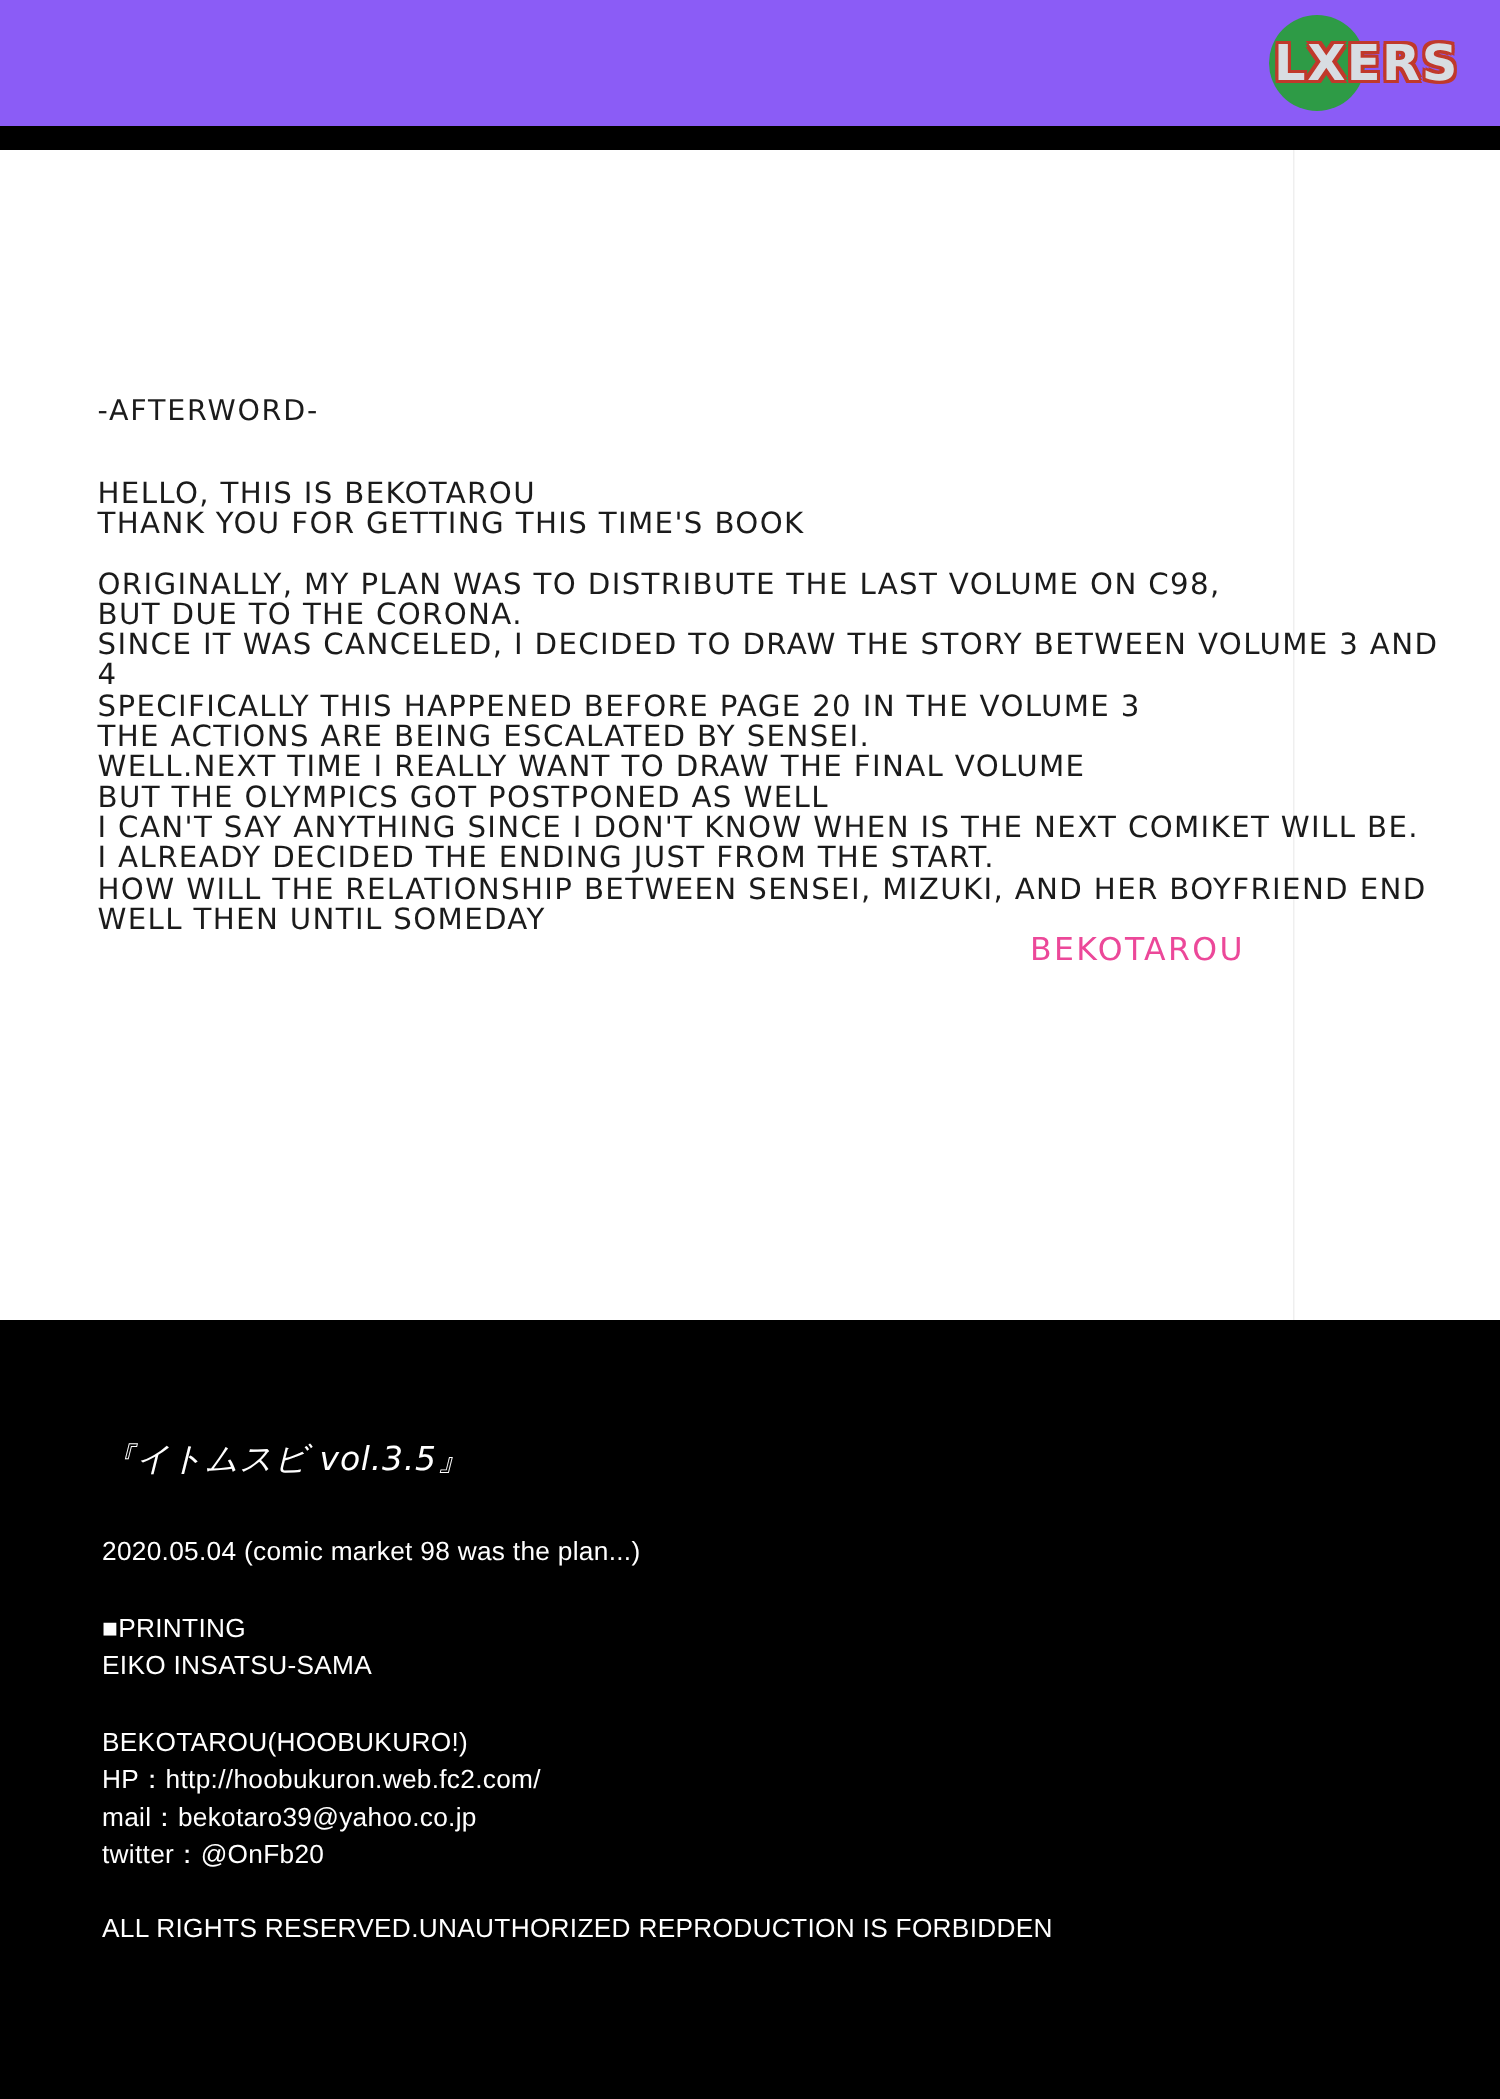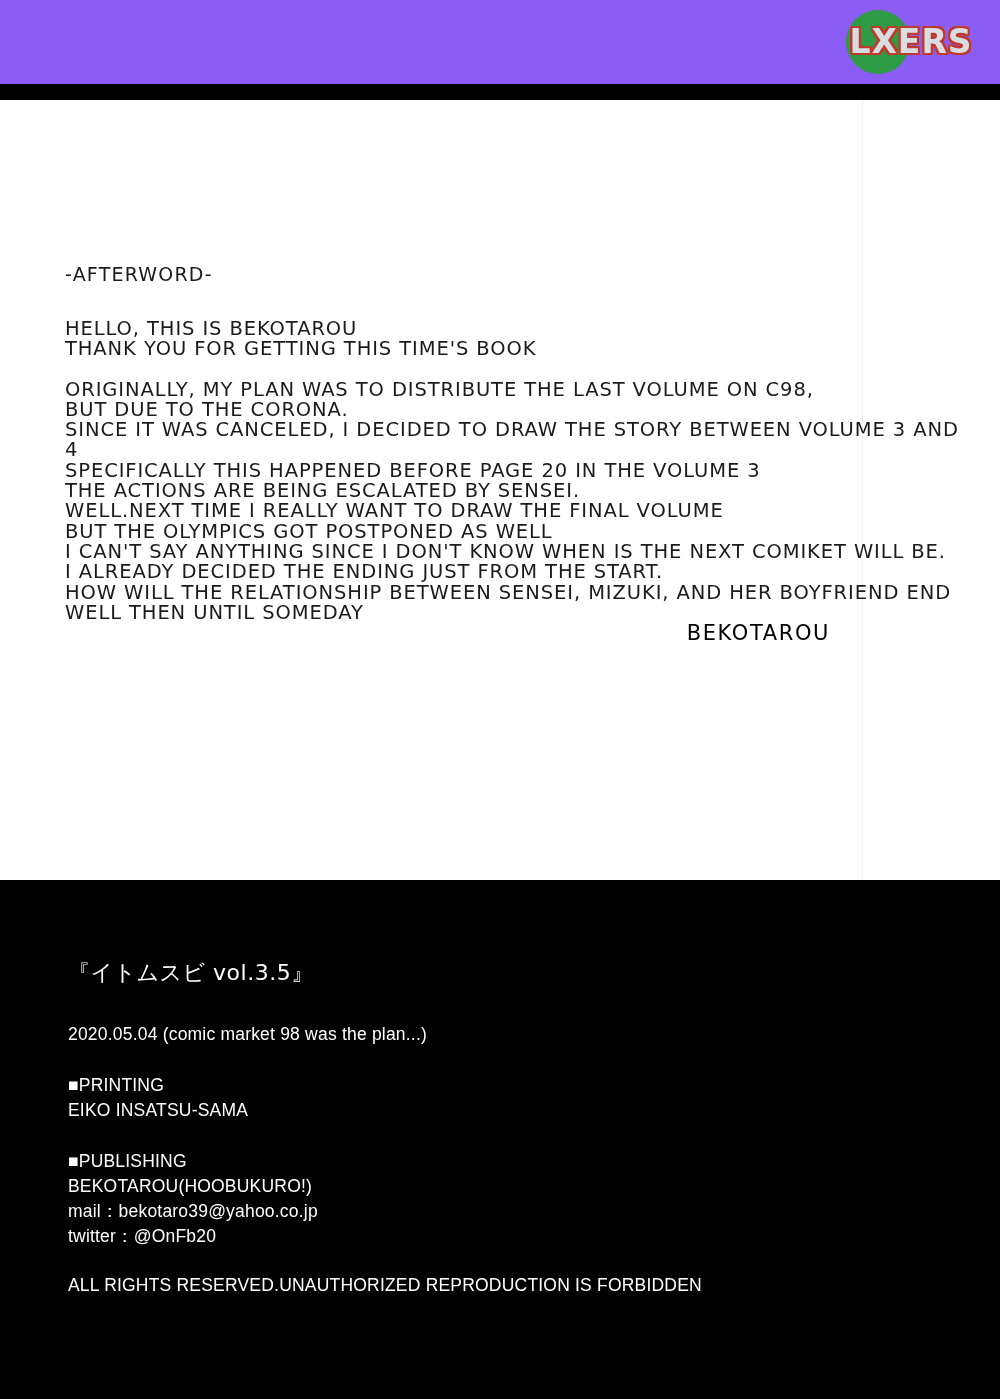--- a/index.html
+++ b/index.html
@@ -103,21 +103,21 @@
   }
   .signature {
     position: absolute;
     left: 0;
     top: 358px;
     width: 765px;
     text-align: right;
     font-size: 21px;
     letter-spacing: 1.6px;
     font-family: "DejaVu Sans", sans-serif;
-    color: #000000;
+    color: #ec4899;
   }
 
   
   .colophon {
     position: absolute;
     left: 0;
     top: 880px;
     width: 1000px;
     height: 519px;
     background: #000;
@@ -127,20 +127,21 @@
     position: absolute;
     left: 68px;
     top: 78px;
     width: 880px;
   }
   .col-title {
     font-size: 22px;
     letter-spacing: 0.5px;
     margin: 0 0 34px 0;
     font-family: "DejaVu Sans", sans-serif;
+    font-style: italic;
   }
   .col-block {
     margin-bottom: 26px;
   }
   .col-head {
     font-size: 17.5px;
     line-height: 25px;
     letter-spacing: 0.2px;
   }
   .col-line {
@@ -207,22 +208,22 @@
     <div class="col-block">
       <div class="col-line">2020.05.04 (comic market 98 was the plan...)</div>
     </div>
 
     <div class="col-block">
       <div class="col-head">■PRINTING</div>
       <div class="col-line">EIKO INSATSU-SAMA</div>
     </div>
 
     <div class="col-block">
-      <div class="col-head">■PUBLISHING</div>
       <div class="col-line">BEKOTAROU(HOOBUKURO!)</div>
+      <div class="col-line">HP：http://hoobukuron.web.fc2.com/</div>
       <div class="col-line">mail：bekotaro39@yahoo.co.jp</div>
       <div class="col-line">twitter：@OnFb20</div>
     </div>
 
     <div class="col-rights">ALL RIGHTS RESERVED.UNAUTHORIZED REPRODUCTION IS FORBIDDEN</div>
   </div>
 
 </div>
 
 </body></html>

